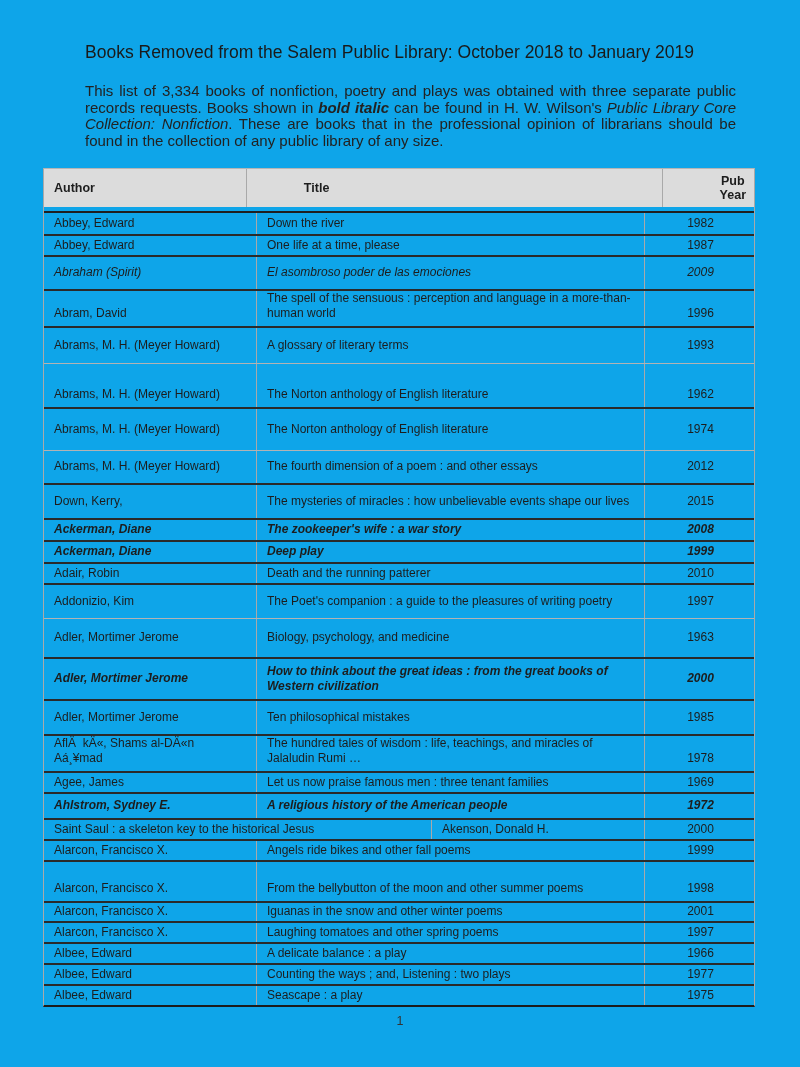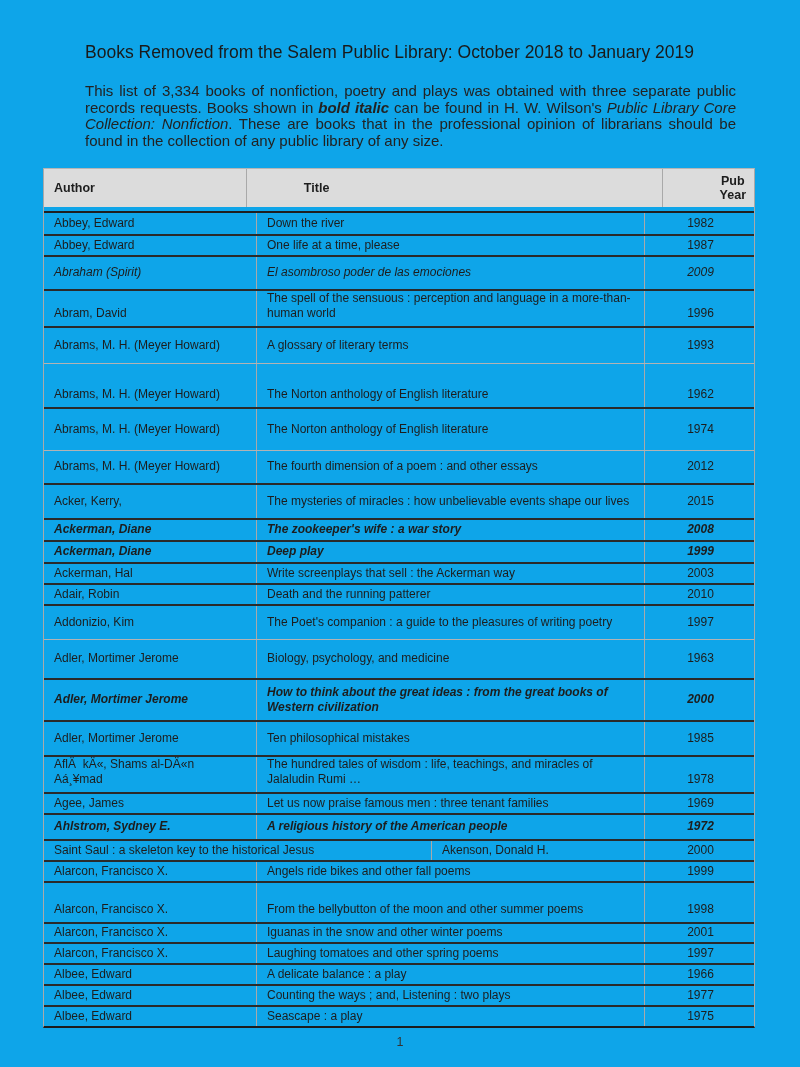--- a/index.html
+++ b/index.html
@@ -184,21 +184,21 @@
         <div class="row sep-light" style="height: 33px;">
           <div class="cell c-author"><span>Abrams, M. H. (Meyer Howard)</span></div>
           <div class="cell c-title">
             <span>The fourth dimension of a poem : and other essays</span>
           </div>
           <div class="cell c-year">
             <span>2012</span>
           </div>
         </div>
         <div class="row" style="height: 35px;">
-          <div class="cell c-author"><span>Acker, Kerry,</span></div>
+          <div class="cell c-author"><span>Down, Kerry,</span></div>
           <div class="cell c-title">
             <span>The mysteries of miracles : how unbelievable events shape our lives</span>
           </div>
           <div class="cell c-year">
             <span>2015</span>
           </div>
         </div>
         <div class="row core" style="height: 22px;">
           <div class="cell c-author"><span>Ackerman, Diane</span></div>
           <div class="cell c-title">
@@ -208,29 +208,20 @@
             <span>2008</span>
           </div>
         </div>
         <div class="row core" style="height: 22px;">
           <div class="cell c-author"><span>Ackerman, Diane</span></div>
           <div class="cell c-title">
             <span>Deep play</span>
           </div>
           <div class="cell c-year">
             <span>1999</span>
-          </div>
-        </div>
-        <div class="row" style="height: 21px;">
-          <div class="cell c-author"><span>Ackerman, Hal</span></div>
-          <div class="cell c-title">
-            <span>Write screenplays that sell : the Ackerman way</span>
-          </div>
-          <div class="cell c-year">
-            <span>2003</span>
           </div>
         </div>
         <div class="row" style="height: 21px;">
           <div class="cell c-author"><span>Adair, Robin</span></div>
           <div class="cell c-title">
             <span>Death and the running patterer</span>
           </div>
           <div class="cell c-year">
             <span>2010</span>
           </div>

